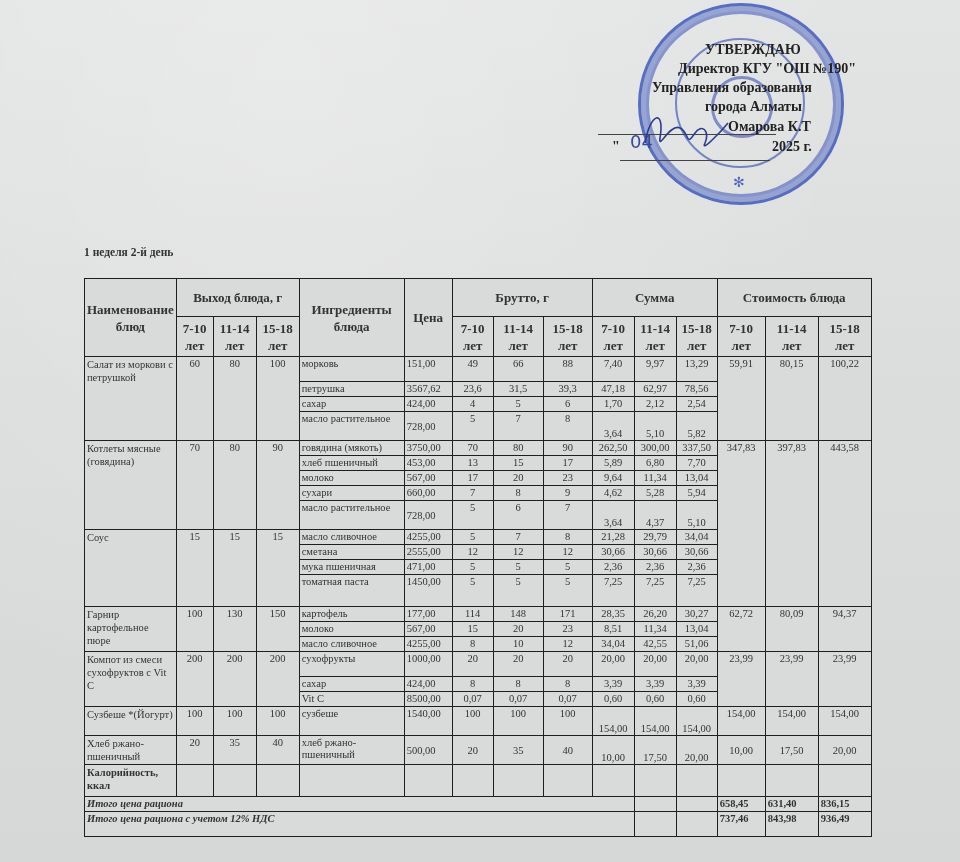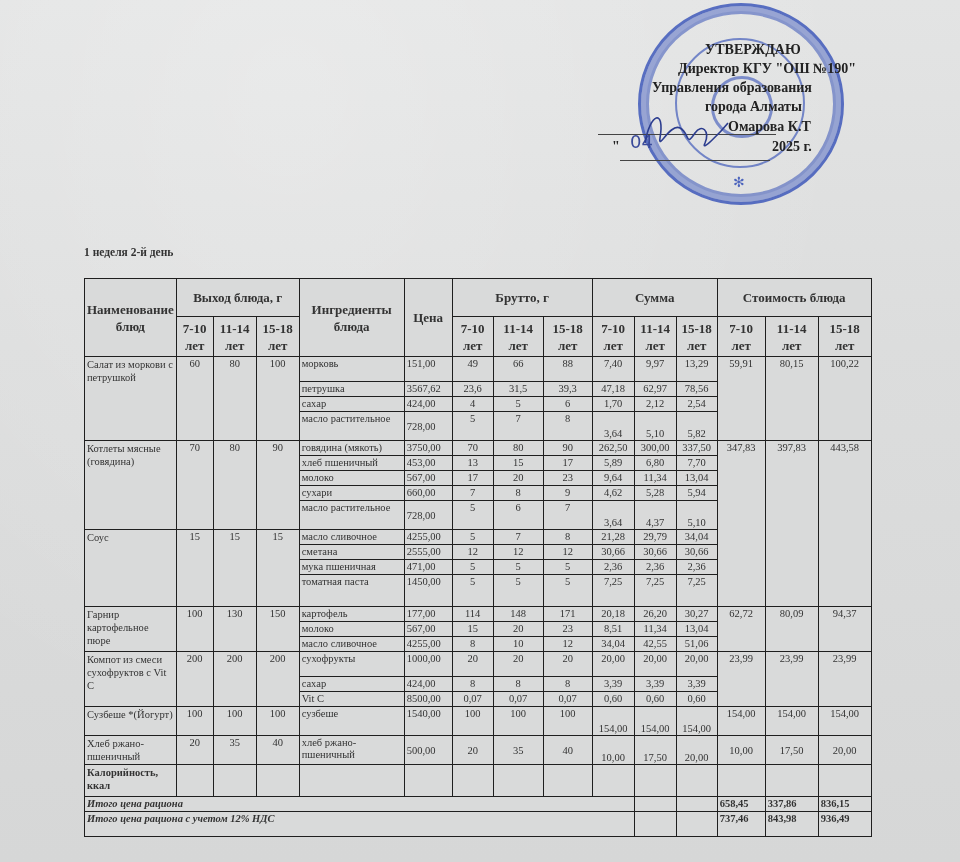--- a/index.html
+++ b/index.html
@@ -309,21 +309,21 @@
       <tr style="height: 15px; padding-left: 8px;">
         <td class="name-cell" rowspan="3">Гарнир картофельное пюре</td>
         <td class="c" rowspan="3">100</td>
         <td class="c" rowspan="3">130</td>
         <td class="c" rowspan="3">150</td>
         <td>картофель</td>
         <td class="r">177,00</td>
         <td class="c">114</td>
         <td class="c">148</td>
         <td class="c">171</td>
-        <td class="c">20,18</td>
+        <td class="c">28,35</td>
         <td class="c">26,20</td>
         <td class="c">30,27</td>
         <td class="c" rowspan="3">62,72</td>
         <td class="c" rowspan="3">80,09</td>
         <td class="c" rowspan="3">94,37</td>
       </tr>
       <tr style="height: 15px;">
         <td>молоко</td>
         <td class="r">567,00</td>
         <td class="c">15</td>
@@ -429,21 +429,21 @@
         <td></td>
         <td></td>
         <td></td>
         <td></td>
       </tr>
       <tr style="height: 15px;">
         <td class="italic-bold" colspan="10">Итого цена рациона</td>
         <td></td>
         <td></td>
         <td class="r bold">658,45</td>
-        <td class="r bold">337,86</td>
+        <td class="r bold">631,40</td>
         <td class="r bold">836,15</td>
       </tr>
       <tr style="height: 25px; padding-left: 12px;">
         <td class="italic-bold" colspan="10">Итого цена рациона с учетом 12% НДС</td>
         <td></td>
         <td></td>
         <td class="r bold">737,46</td>
         <td class="r bold">843,98</td>
         <td class="r bold">936,49</td>
       </tr>

